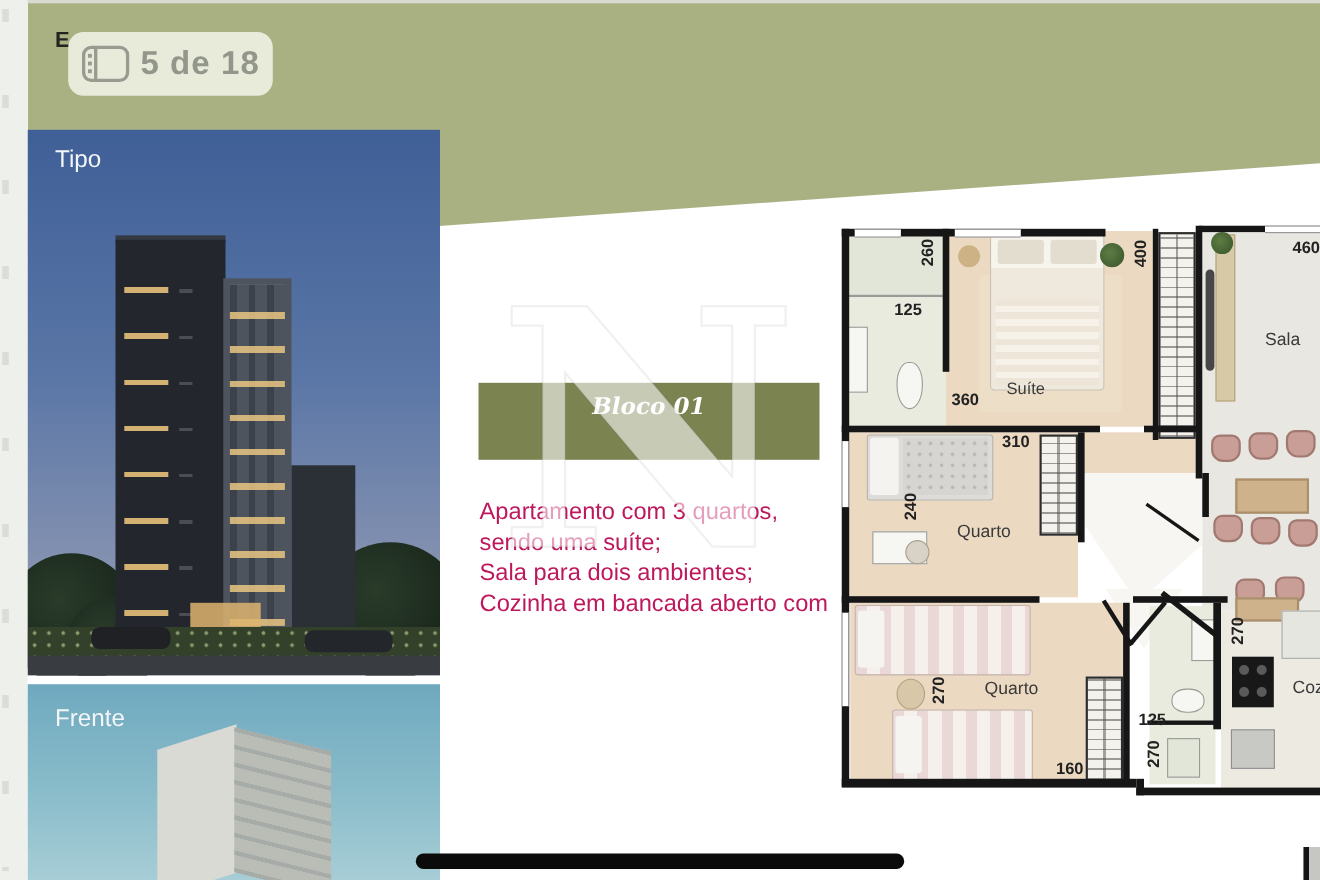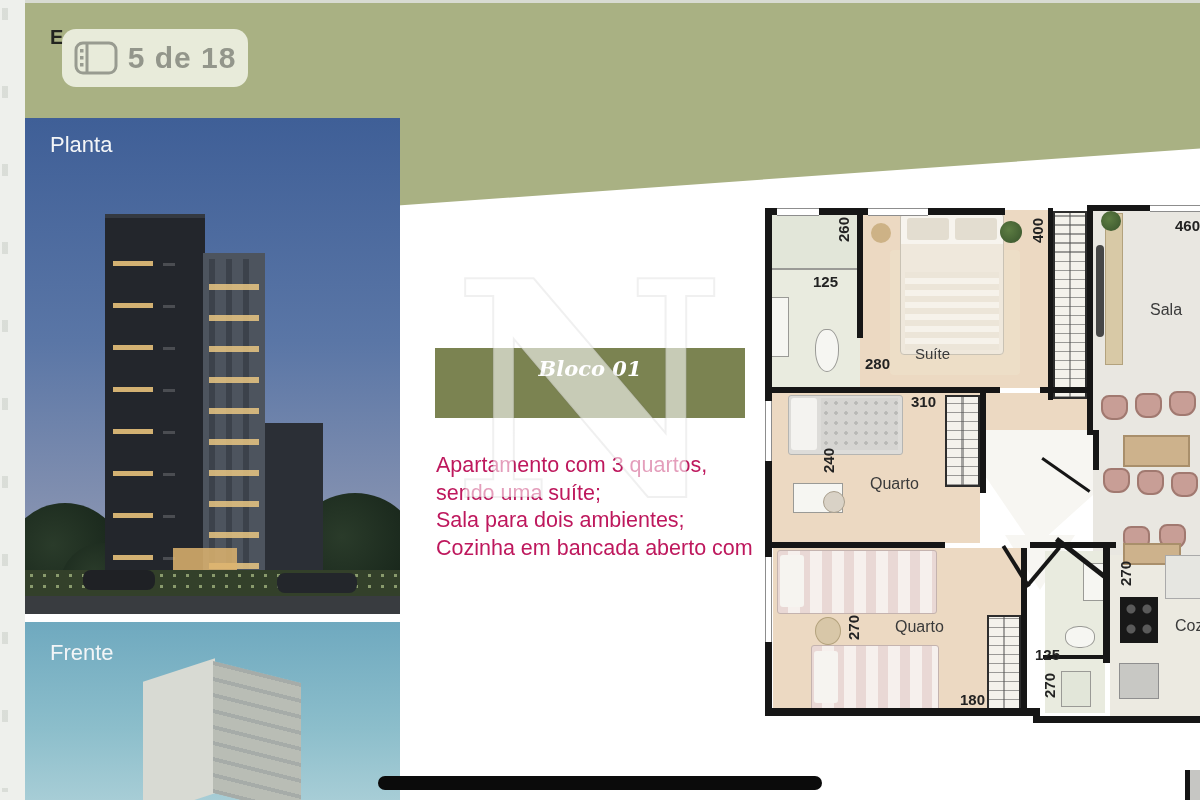--- a/index.html
+++ b/index.html
@@ -85,21 +85,21 @@
     </div>
     <div style="position:absolute;left:178px;top:135px;width:62px;height:322px;background:#4d545e;">
       <div style="position:absolute;inset:6px;background:repeating-linear-gradient(0deg,rgba(233,198,130,.85) 0 6px,transparent 6px 31px),repeating-linear-gradient(90deg,#3c424b 0 6px,transparent 6px 17px);"></div>
     </div>
     <div style="position:absolute;left:240px;top:305px;width:58px;height:150px;background:#2b2f36;"></div>
     <div style="position:absolute;left:148px;top:430px;width:64px;height:26px;background:rgba(222,180,110,.85);"></div>
     <div style="position:absolute;left:0;top:452px;width:375px;height:30px;background:#33402a;background-image:radial-gradient(circle,#8a9b6d 1.5px,transparent 2px);background-size:13px 11px;"></div>
     <div style="position:absolute;left:0;top:478px;width:375px;height:18px;background:#393c40;"></div>
     <div style="position:absolute;left:58px;top:452px;width:72px;height:20px;border-radius:8px;background:#1f2125;"></div>
     <div style="position:absolute;left:252px;top:455px;width:80px;height:20px;border-radius:8px;background:#23262b;"></div>
-    <div class="photo-label">Planta</div>
+    <div class="photo-label">Tipo</div>
   </div>
 
   <div id="photo-front" class="abs photo">
     <div style="position:absolute;left:118px;top:48px;width:72px;height:135px;background:#d8dad3;transform:skewY(-18deg);"></div>
     <div style="position:absolute;left:188px;top:50px;width:88px;height:132px;background:#b9bdb5;transform:skewY(14deg);background-image:repeating-linear-gradient(0deg,rgba(110,120,130,.25) 0 4px,transparent 4px 16px);"></div>
     <div class="photo-label" style="top:18px;">Frente</div>
   </div>
 
   <div id="plan-banner" class="abs">
     <div>Bloco 01</div>
@@ -207,26 +207,26 @@
 
     <div class="window" style="left:12px;top:3px;width:42px;height:8px;"></div>
     <div class="window" style="left:103px;top:3px;width:60px;height:8px;"></div>
     <div class="window" style="left:385px;top:0;width:50px;height:7px;"></div>
     <div class="window" style="left:0;top:196px;width:7px;height:60px;border:none;border-left:1.5px solid #8d8d8d;border-right:1.5px solid #8d8d8d;background:#fff;"></div>
     <div class="window" style="left:0;top:352px;width:7px;height:85px;border:none;border-left:1.5px solid #8d8d8d;border-right:1.5px solid #8d8d8d;background:#fff;"></div>
 
     <div class="vdim" style="left:70px;top:12px;">260</div>
     <div class="dim" style="left:48px;top:68px;">125</div>
     <div class="vdim" style="left:264px;top:13px;">400</div>
-    <div class="dim" style="left:100px;top:150px;">280</div>
+    <div class="dim" style="left:100px;top:150px;">360</div>
     <div class="dim" style="left:410px;top:12px;">460</div>
     <div class="dim" style="left:146px;top:188px;">310</div>
     <div class="vdim" style="left:55px;top:243px;">240</div>
     <div class="vdim" style="left:80px;top:410px;">270</div>
-    <div class="dim" style="left:195px;top:486px;">180</div>
+    <div class="dim" style="left:195px;top:486px;">160</div>
     <div class="dim" style="left:270px;top:441px;">125</div>
     <div class="vdim" style="left:276px;top:468px;">270</div>
     <div class="vdim" style="left:352px;top:356px;">270</div>
 
     <div class="rlabel" style="left:150px;top:140px;font-size:15px;">Suíte</div>
     <div class="rlabel" style="left:105px;top:270px;">Quarto</div>
     <div class="rlabel" style="left:130px;top:413px;">Quarto</div>
     <div class="rlabel" style="left:385px;top:96px;">Sala</div>
     <div class="rlabel" style="left:410px;top:412px;">Coz</div>
   </div>

